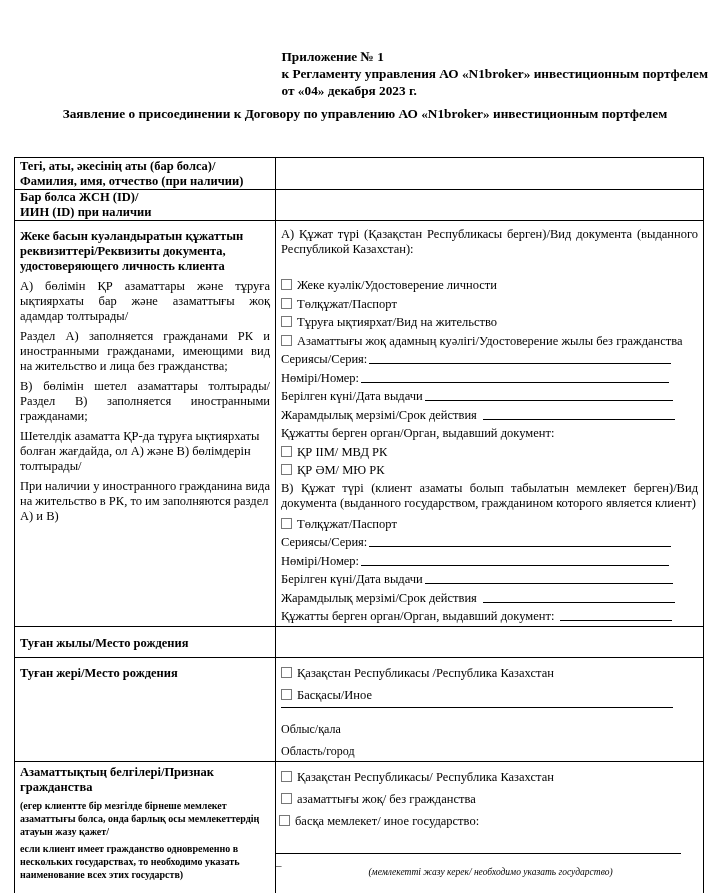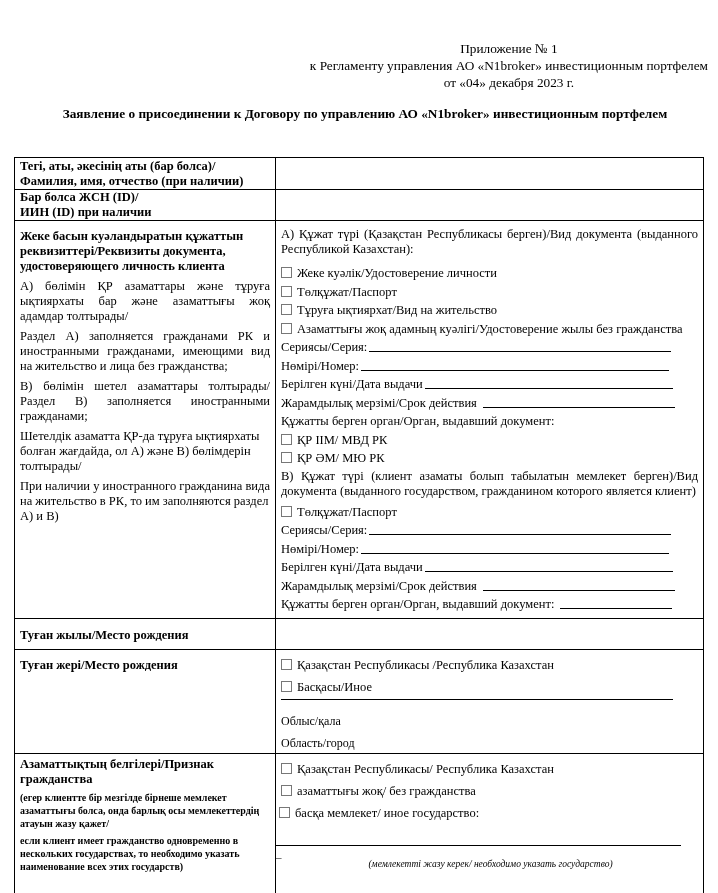--- a/index.html
+++ b/index.html
@@ -3,22 +3,22 @@
 <meta charset="utf-8">
 <style>
   html, body { margin: 0; padding: 0; background: #ffffff; }
   body {
     width: 718px; height: 893px; overflow: hidden; position: relative;
     font-family: "Liberation Serif", "DejaVu Serif", serif;
     color: #000;
     font-size: 12.5px;
   }
   .header-block {
-    position: absolute; right: 10px; top: 40px;
-    text-align: center; font-size: 13.3px; line-height: 17px;
+    position: absolute; right: 10px; top: 48px;
+    text-align: left; font-size: 13.3px; line-height: 17px; font-weight: bold;
   }
   .doc-title {
     position: absolute; left: 0; top: 106px; width: 718px;
     text-align: center; font-weight: bold; font-size: 13.3px;
     padding-left: 6px;
   }
   table.form {
     position: absolute; left: 14px; top: 157px;
     width: 690px; border-collapse: collapse; table-layout: fixed;
   }
@@ -73,21 +73,21 @@
   <tr style="height:398px">
     <td class="lc" style="padding-top:8px">
       <div class="b p">Жеке басын куәландыратын құжаттын реквизиттері/Реквизиты документа, удостоверяющего личность клиента</div>
       <div class="p just">А) бөлімін ҚР азаматтары және тұруға ықтиярхаты бар және азаматтығы жоқ адамдар толтырады/</div>
       <div class="p just">Раздел А) заполняется гражданами РК и иностранными гражданами, имеющими вид на жительство и лица без гражданства;</div>
       <div class="p just">В) бөлімін шетел азаматтары толтырады/ Раздел В) заполняется иностранными гражданами;</div>
       <div class="p">Шетелдік азаматта ҚР-да тұруға ықтиярхаты болған жағдайда, ол А) және В) бөлімдерін толтырады/</div>
       <div class="p">При наличии у иностранного гражданина вида на жительство в РК, то им заполняются раздел А) и В)</div>
     </td>
     <td style="padding-top:6px">
-      <div class="just" style="margin-bottom:7px">А) Құжат түрі (Қазақстан Республикасы берген)/Вид документа (выданного Республикой Казахстан):</div>
+      <div class="just" style="margin-bottom:19px">А) Құжат түрі (Қазақстан Республикасы берген)/Вид документа (выданного Республикой Казахстан):</div>
 
       <div class="opt"><span class="chk"></span><span>Жеке куәлік/Удостоверение личности</span></div>
       <div class="opt"><span class="chk"></span><span>Төлқұжат/Паспорт</span></div>
       <div class="opt"><span class="chk"></span><span>Тұруға ықтиярхат/Вид на жительство</span></div>
       <div class="opt"><span class="chk"></span><span>Азаматтығы жоқ адамның куәлігі/Удостоверение жылы без гражданства</span></div>
 
       <div class="fld">
             <span>Сериясы/Серия:</span>
             <span class="line" style="width:302px"></span>
           </div>

